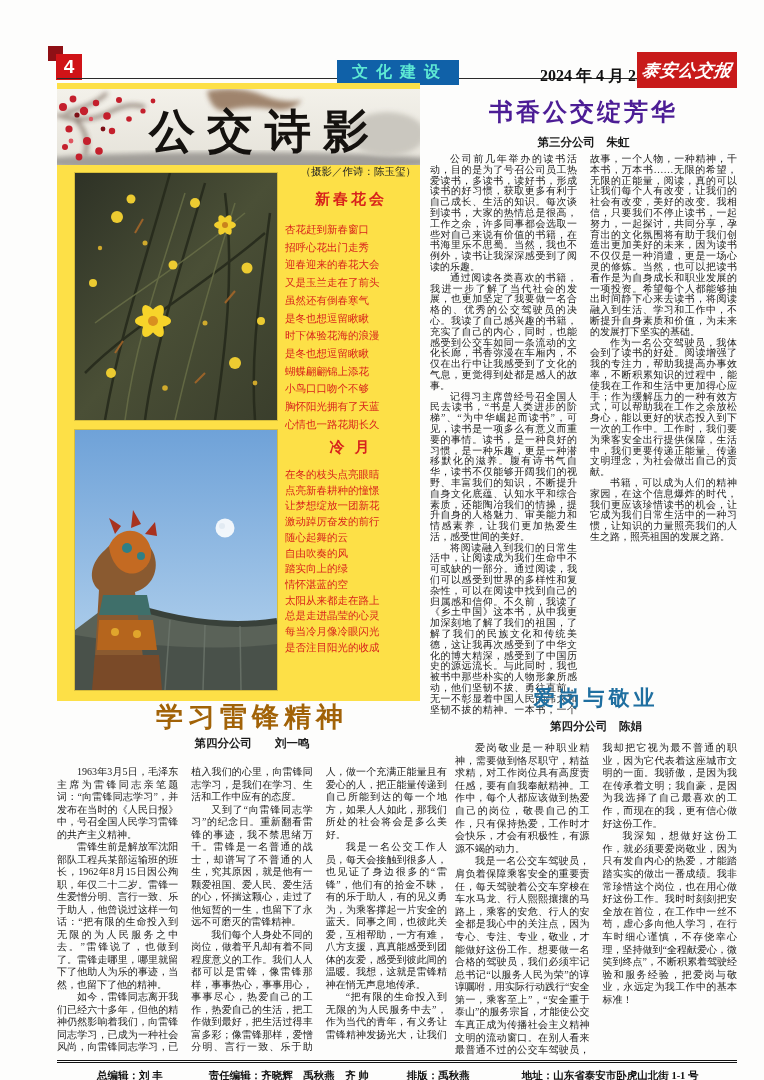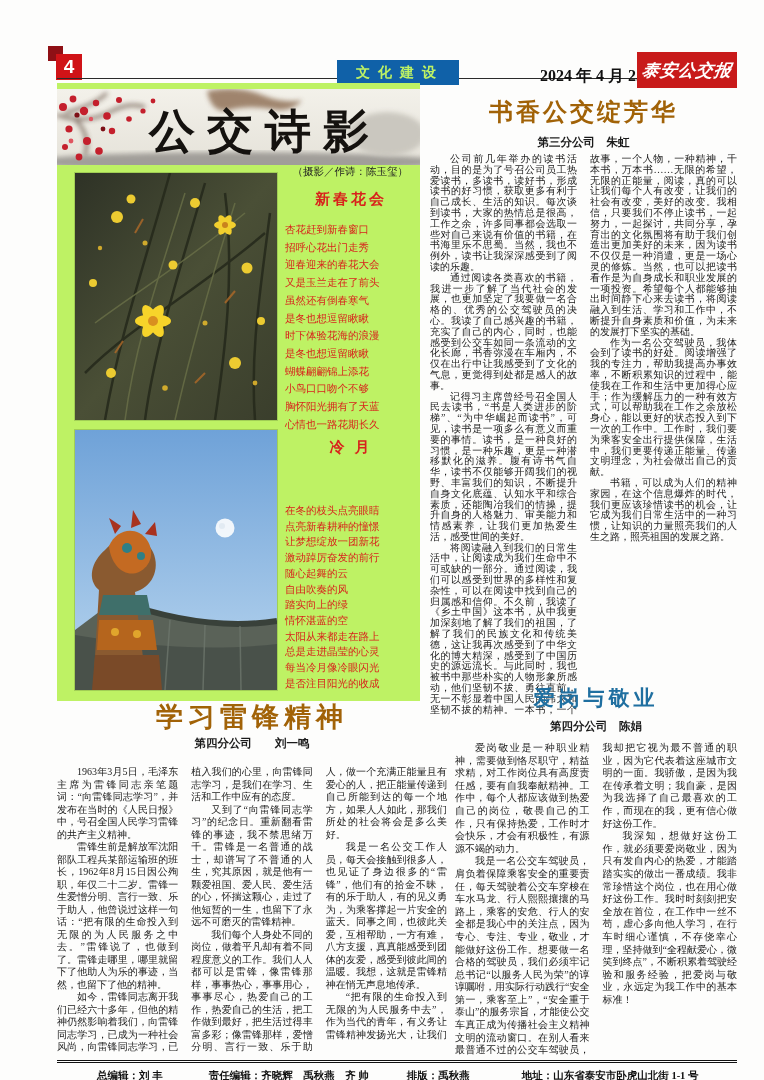--- a/index.html
+++ b/index.html
@@ -9,45 +9,45 @@
     overflow:hidden;
   }
   .abs{position:absolute;}
   .hei{font-family:"Liberation Sans","DejaVu Sans",sans-serif;font-weight:bold;}
 
   
   .accent-sq{left:48px;top:46px;width:15px;height:15px;background:#8f1015;}
   .pagenum{left:56px;top:54px;width:26px;height:26px;background:#d01317;color:#fff;
     font-size:19px;display:flex;align-items:center;justify-content:center;}
   .hline{left:57px;top:78px;width:680px;height:0;border-top:1.5px solid #2a2a2a;}
-  .section-badge{left:337px;top:60px;width:122px;height:25px;background:#1061a8;color:#bef264;
-    font-size:14px;display:flex;align-items:center;justify-content:center;letter-spacing:8px;padding-left:4px;box-sizing:border-box;}
+  .section-badge{left:337px;top:60px;width:122px;height:25px;background:#1061a8;color:#5eead4;
+    font-size:16px;display:flex;align-items:center;justify-content:center;letter-spacing:8px;padding-left:4px;box-sizing:border-box;}
   .date{left:540px;top:66px;font-size:16px;font-weight:bold;color:#111;}
   .masthead{left:637px;top:52px;width:100px;height:36px;background:#c81a1a;display:flex;
     align-items:center;justify-content:center;}
   .masthead span{color:#fff;font-size:17px;font-weight:bold;font-style:italic;
     transform:skewX(-8deg);letter-spacing:1px;}
 
   
-  .pink-col{left:57px;top:83px;width:363px;height:618px;background:#bef264;}
+  .pink-col{left:57px;top:83px;width:363px;height:618px;background:#fde047;}
   .pink-col .banner{position:absolute;left:0;top:6px;width:363px;height:76px;}
-  .credit{position:absolute;right:12px;top:82px;font-size:10.5px;color:#222;}
+  .credit{position:absolute;right:4px;top:82px;font-size:10.5px;color:#222;}
   .photo{position:absolute;left:18px;box-shadow:0 0 0 1px rgba(0,0,0,.15);}
   .photo1{top:90px;width:202px;height:247px;}
   .photo2{top:347px;width:202px;height:260px;}
   .poem-title{position:absolute;left:228px;width:132px;text-align:center;color:#d8231c;
     font-size:15px;letter-spacing:3px;}
   .poem-lines{position:absolute;left:228px;width:135px;color:#d8231c;font-size:10.5px;}
   .poem-lines div{white-space:nowrap;}
   .p1-title{top:107px;} .p1-lines{top:138px;line-height:17.7px;}
-  .p2-title{top:355px;} .p2-lines{top:384px;line-height:15.7px;margin-top:36px;}
+  .p2-title{top:355px;} .p2-lines{top:384px;line-height:15.7px;}
 
   
   .art-title{text-align:center;}
-  .shuxiang-title{left:430px;top:96px;width:307px;font-size:24px;color:#a16207;letter-spacing:3px;}
+  .shuxiang-title{left:430px;top:96px;width:307px;font-size:24px;color:#4c1d95;letter-spacing:3px;}
   .shuxiang-author{left:430px;top:135px;width:307px;text-align:center;font-size:11.5px;font-weight:bold;}
   .shuxiang-body{left:430px;top:154px;width:307px;height:570px;
     column-count:2;column-gap:13px;column-fill:auto;
     font-size:10px;line-height:10.8px;text-align:justify;overflow:hidden;word-break:break-all;}
   .leifeng-title{left:57px;top:699px;width:390px;font-size:27px;color:#a16207;letter-spacing:5px;}
   .leifeng-author{left:57px;top:736px;width:390px;text-align:center;font-size:11.5px;font-weight:bold;}
   .leifeng-body{left:57px;top:766px;width:390px;height:292px;
     column-count:3;column-gap:13px;column-fill:auto;
     font-size:10px;line-height:12.5px;text-align:justify;overflow:hidden;word-break:break-all;}
   .aigang-title{left:455px;top:684px;width:282px;font-size:21px;color:#1f6fa0;letter-spacing:4px;}

